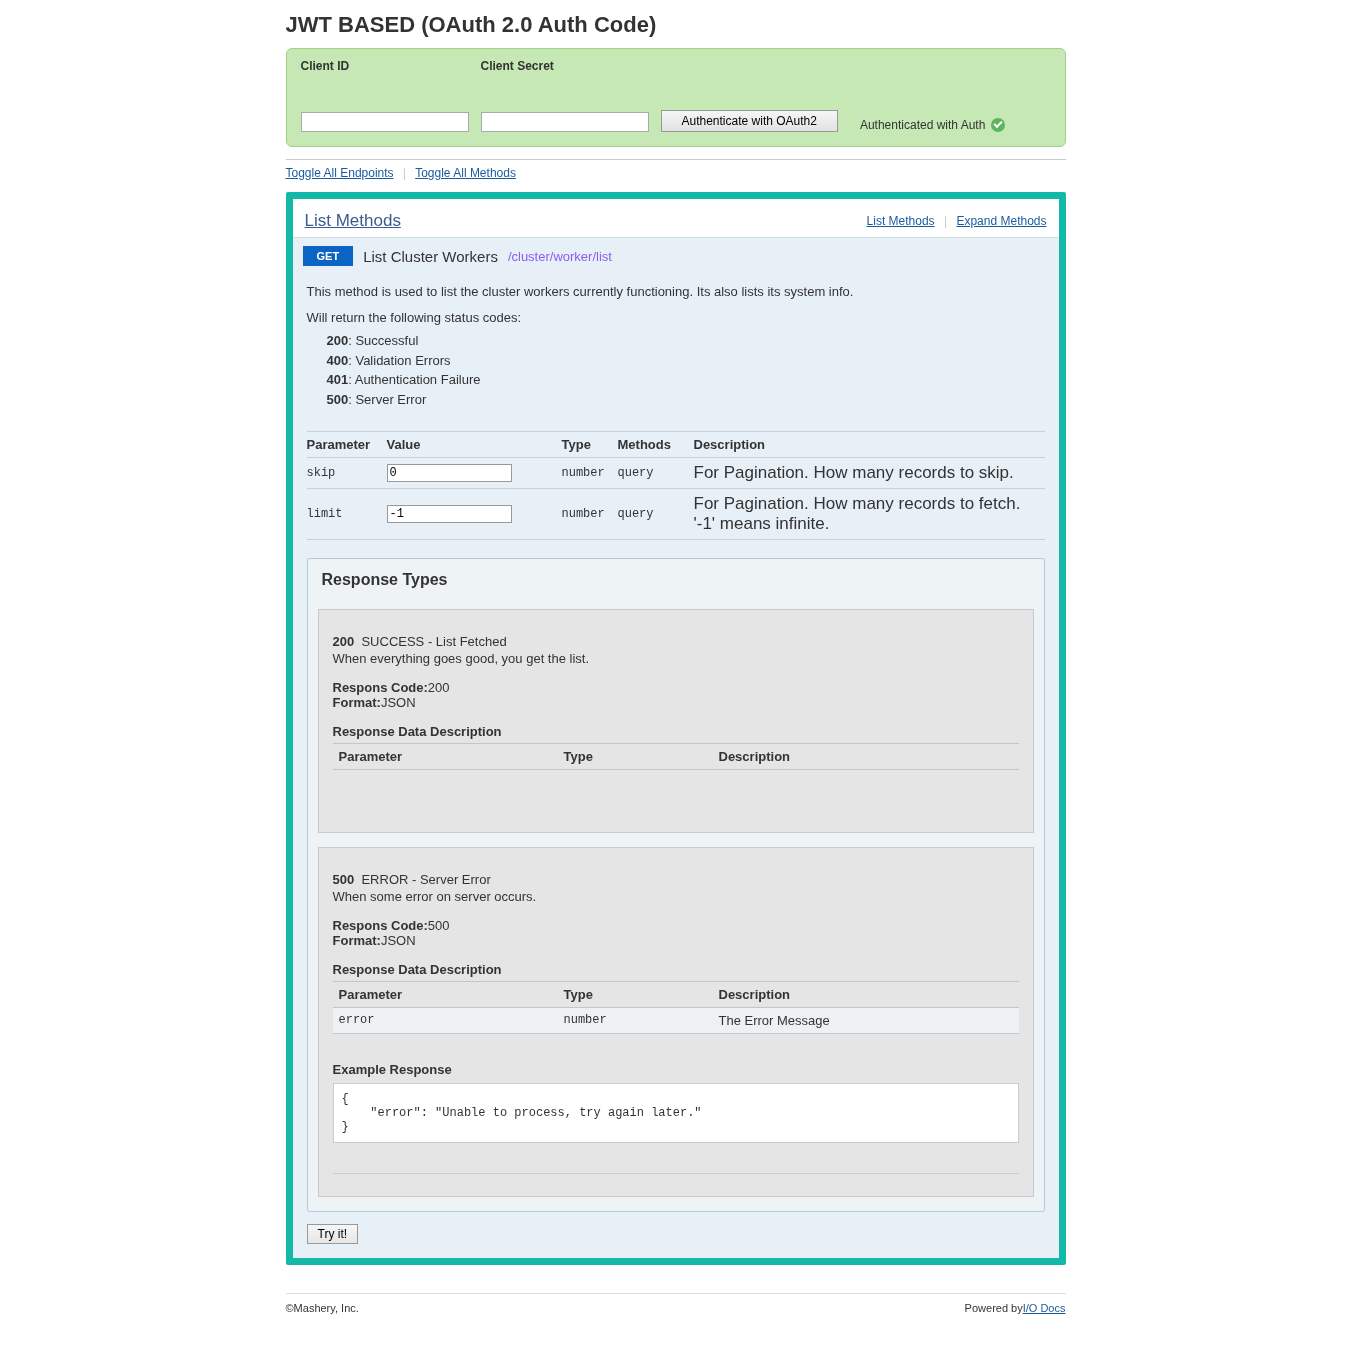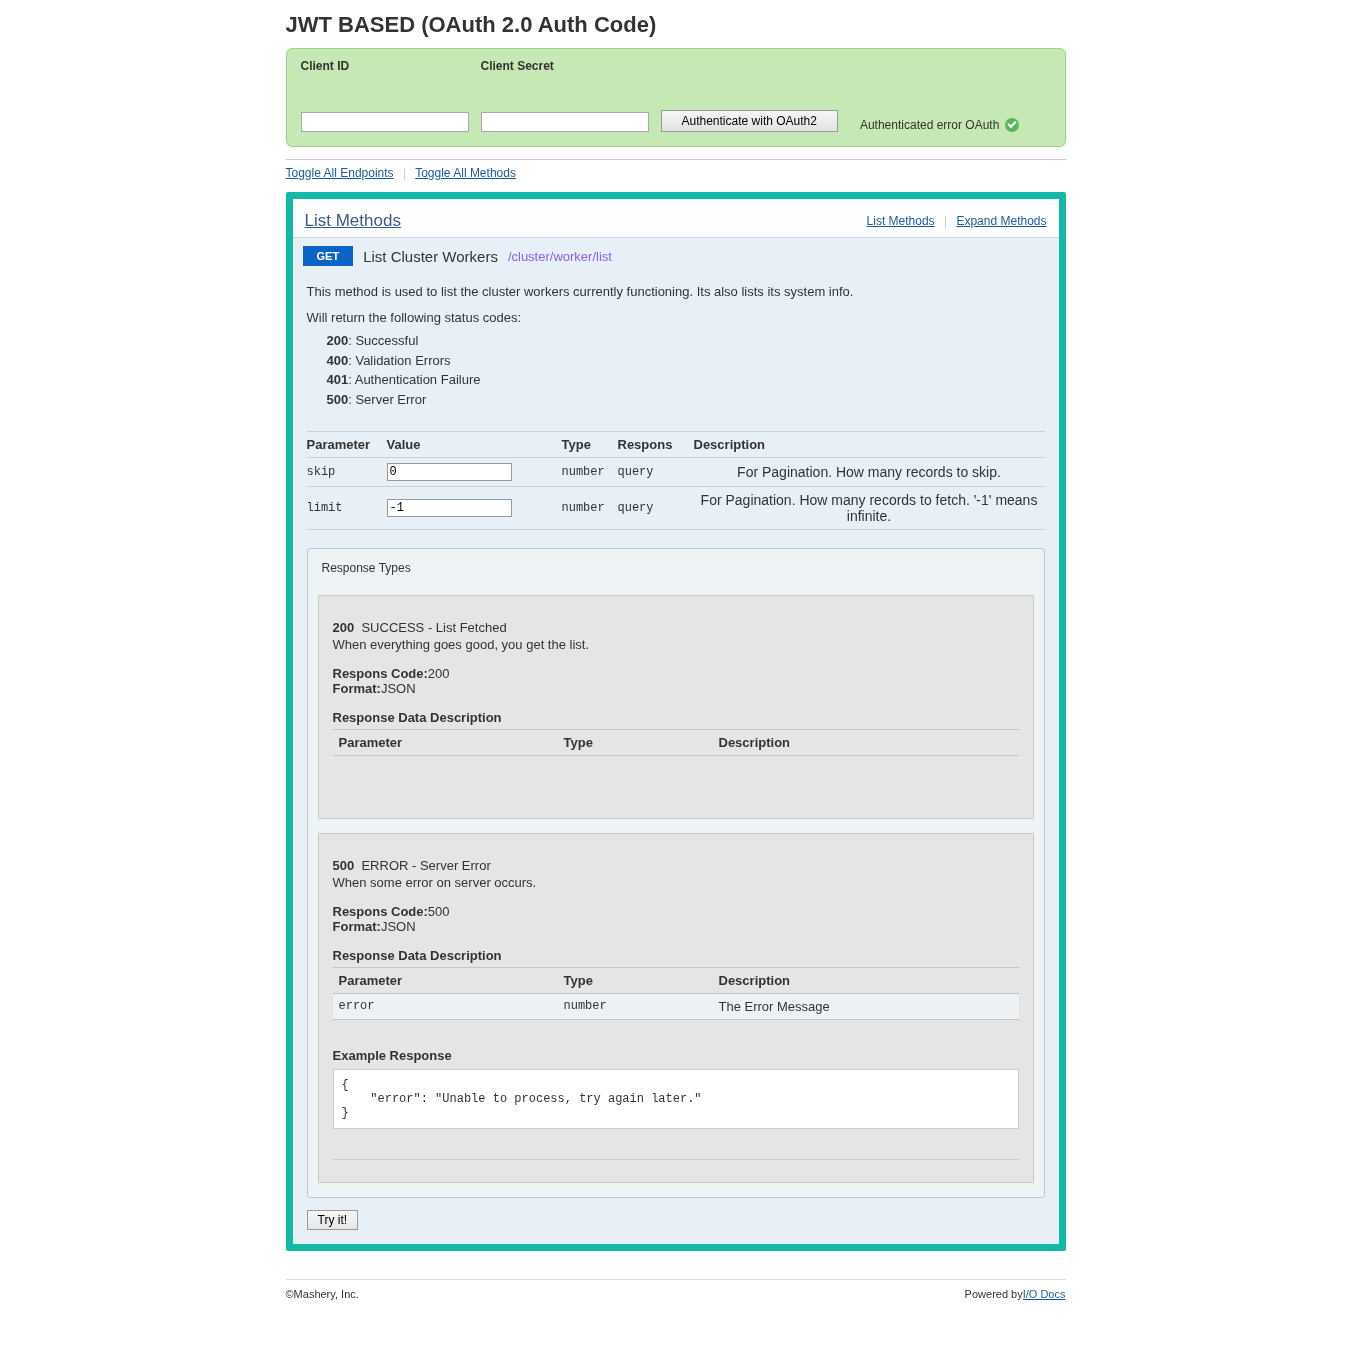--- a/index.html
+++ b/index.html
@@ -82,25 +82,25 @@
   .method-desc { padding:0 14px; font-size:13px; color:#333; line-height:1.5; }
   .method-desc p { margin:6px 0; }
   .method-desc .codes { margin:4px 0 0 20px; }
   .method-desc .codes div { font-size:13px; }
   .method-desc .codes b { font-weight:bold; }
   .param-table { margin:22px 14px 0 14px; }
   .param-row { display:grid; grid-template-columns:80px 175px 56px 76px 1fr; gap:0; padding:5px 0; border-bottom:1px solid #c6d2db; align-items:center; }
   .param-row.head { border-top:1px solid #c6d2db; font-weight:bold; font-size:13px; color:#333; }
   .param-row .mono { font-family: "Courier New", monospace; font-size:12px; }
   .param-row input { width:125px; height:18px; border:1px solid #999; font-family:"Courier New",monospace; font-size:12px; padding:0 2px; }
-  .param-row .desc { font-size:14px; color:#333;text-align:center; }
+  .param-row .desc { font-size:17px; color:#333; }
   .resp-panel {
     margin:18px 14px 0 14px; border:1px solid #b6c9d4; border-radius:3px; background:#eef3f6;
   }
-  .resp-panel > .rp-title { font-size:12px; color:#333; padding:12px 14px; }
+  .resp-panel > .rp-title { font-size:16px; color:#333; padding:12px 14px;font-weight:bold; }
   .resp-block {
     margin:8px 10px 14px 10px; background:#e5e5e5; border:1px solid #c9c9c9;
     padding:24px 14px 22px 14px;
   }
   .resp-block .rb-head { font-size:13px; margin-bottom:2px; }
   .resp-block .rb-head b { font-weight:bold; }
   .resp-block .rb-sub { font-size:13px; margin-bottom:14px; }
   .resp-block .rb-kv { font-size:13px; }
   .resp-block .rb-kv b { font-weight:bold; }
   .resp-block .rb-sec { font-weight:bold; font-size:13px; margin-top:14px; margin-bottom:4px; }
@@ -135,21 +135,21 @@
     <div class="cred-field">
       <label>Client ID</label>
       <input type="text" value="" style="">
     </div>
     <div class="cred-field">
       <label>Client Secret</label>
       <input type="text" value="" style="">
     </div>
     <button class="auth-btn">Authenticate with OAuth2</button>
     <div class="auth-status">
-      <span>Authenticated error OAuth</span>
+      <span>Authenticated with Auth</span>
       <span class="ok-icon"></span>
     </div>
   </div>
 
   <hr class="thin">
 
   <div class="toggle-links">
     <a>Toggle All Endpoints</a>
     <span class="toggle-sep">|</span>
     <a>Toggle All Methods</a>
@@ -181,21 +181,21 @@
           <div><b>401</b><span>: Authentication Failure</span></div>
           <div><b>500</b><span>: Server Error</span></div>
         </div>
       </div>
 
       <div class="param-table">
         <div class="param-row head">
           <div>Parameter</div>
           <div>Value</div>
           <div>Type</div>
-          <div>Respons</div>
+          <div>Methods</div>
           <div>Description</div>
         </div>
         <div class="param-row">
           <div class="mono">skip</div>
           <div><input value="0" style=""></div>
           <div class="mono">number</div>
           <div class="mono">query</div>
           <div class="desc">For Pagination. How many records to skip.</div>
         </div>
         <div class="param-row">

